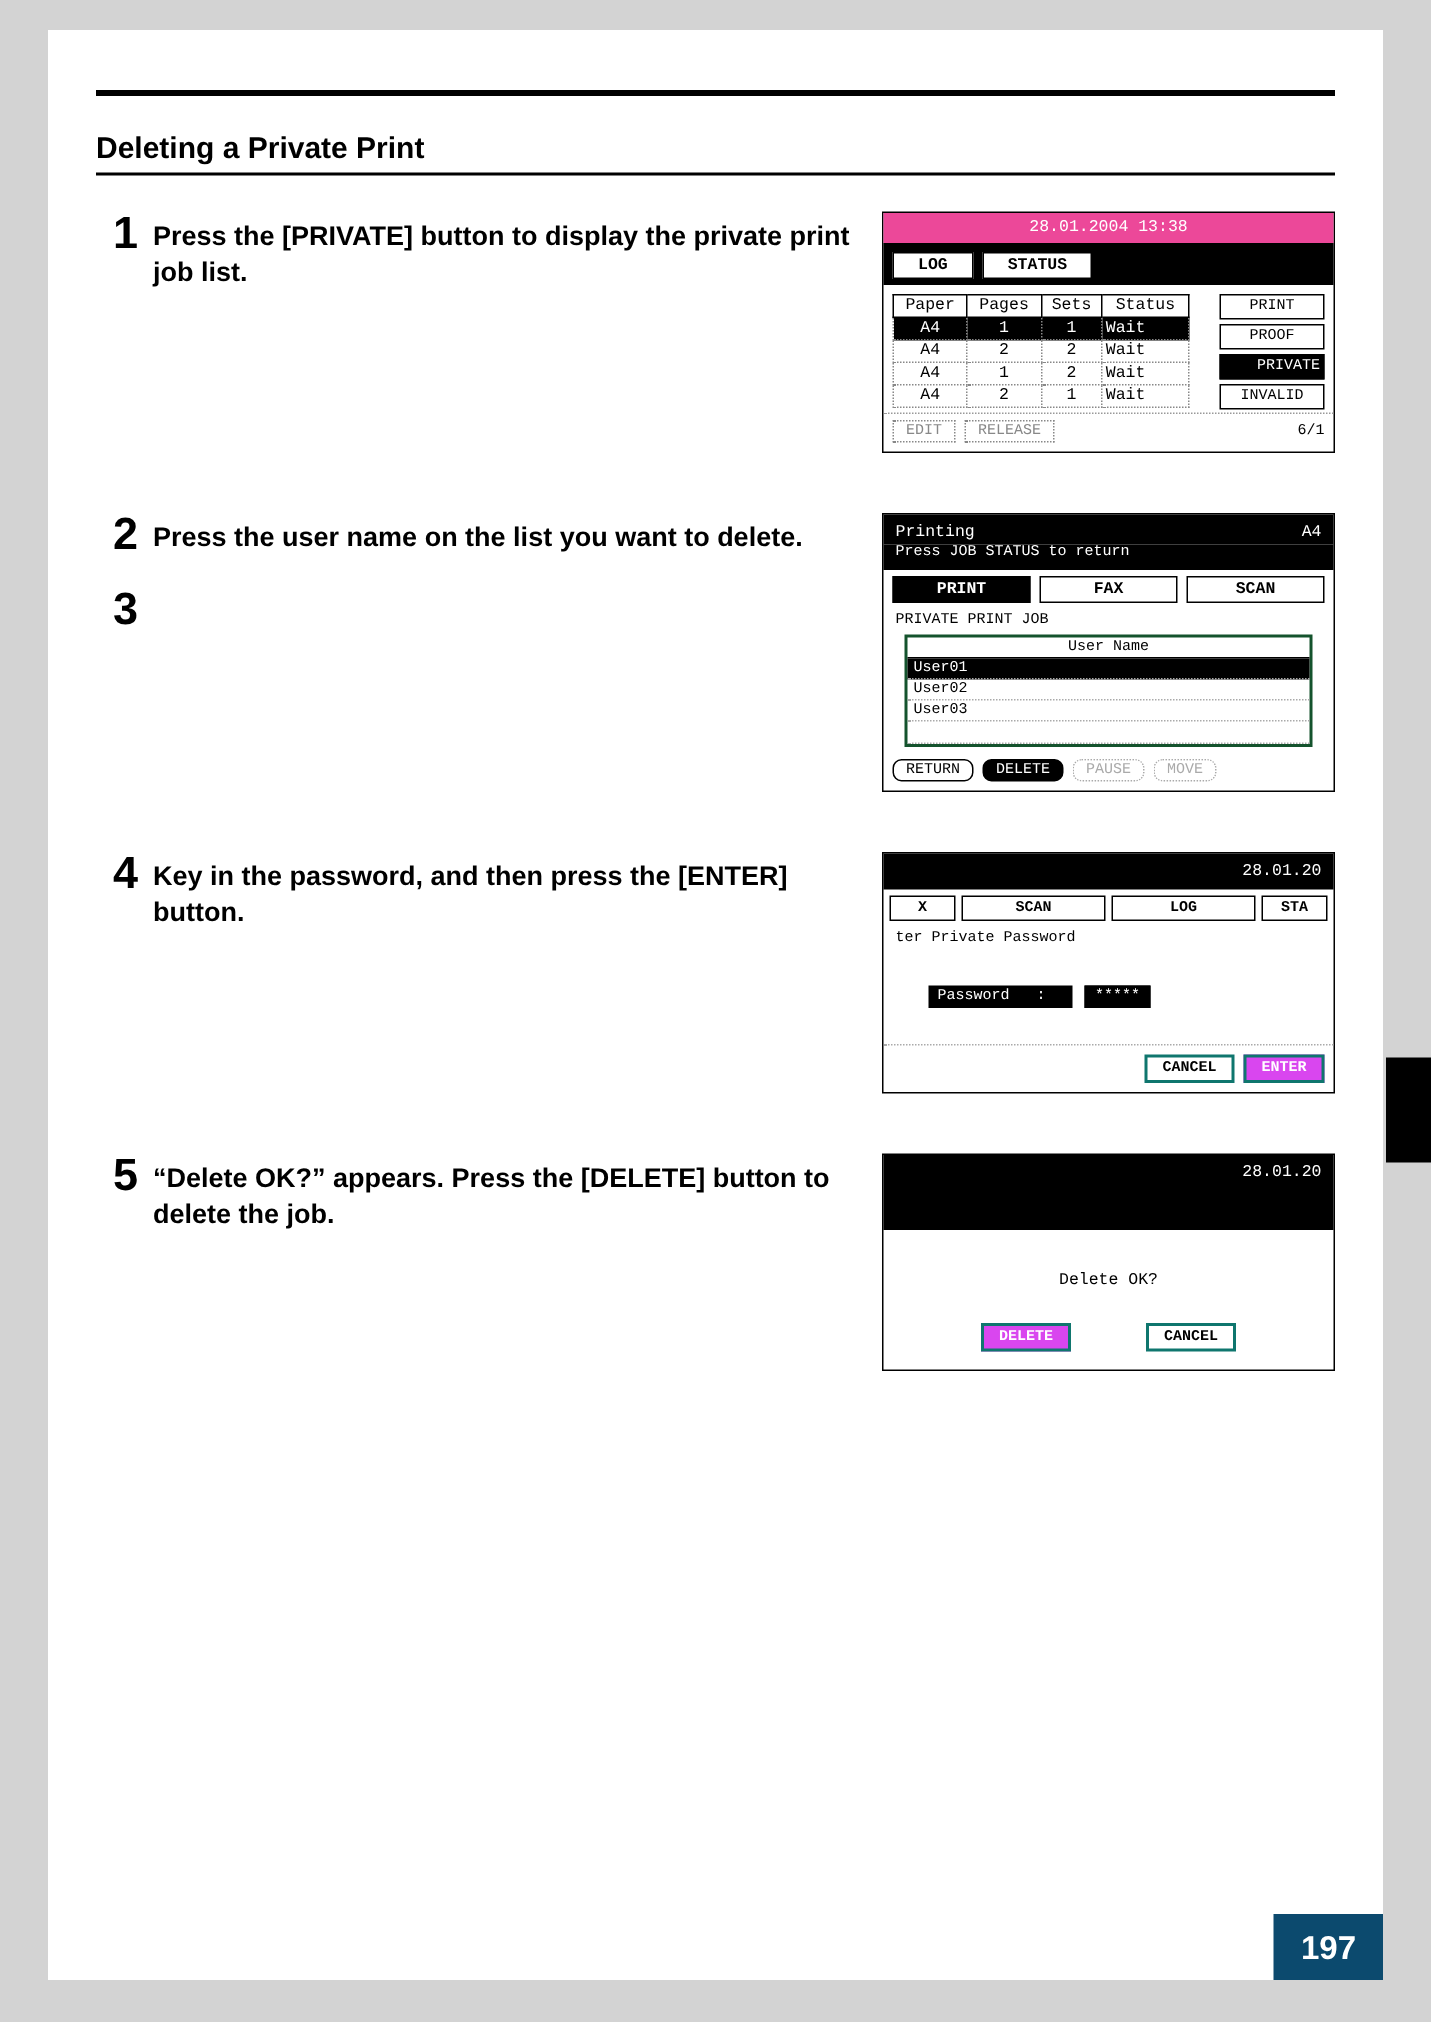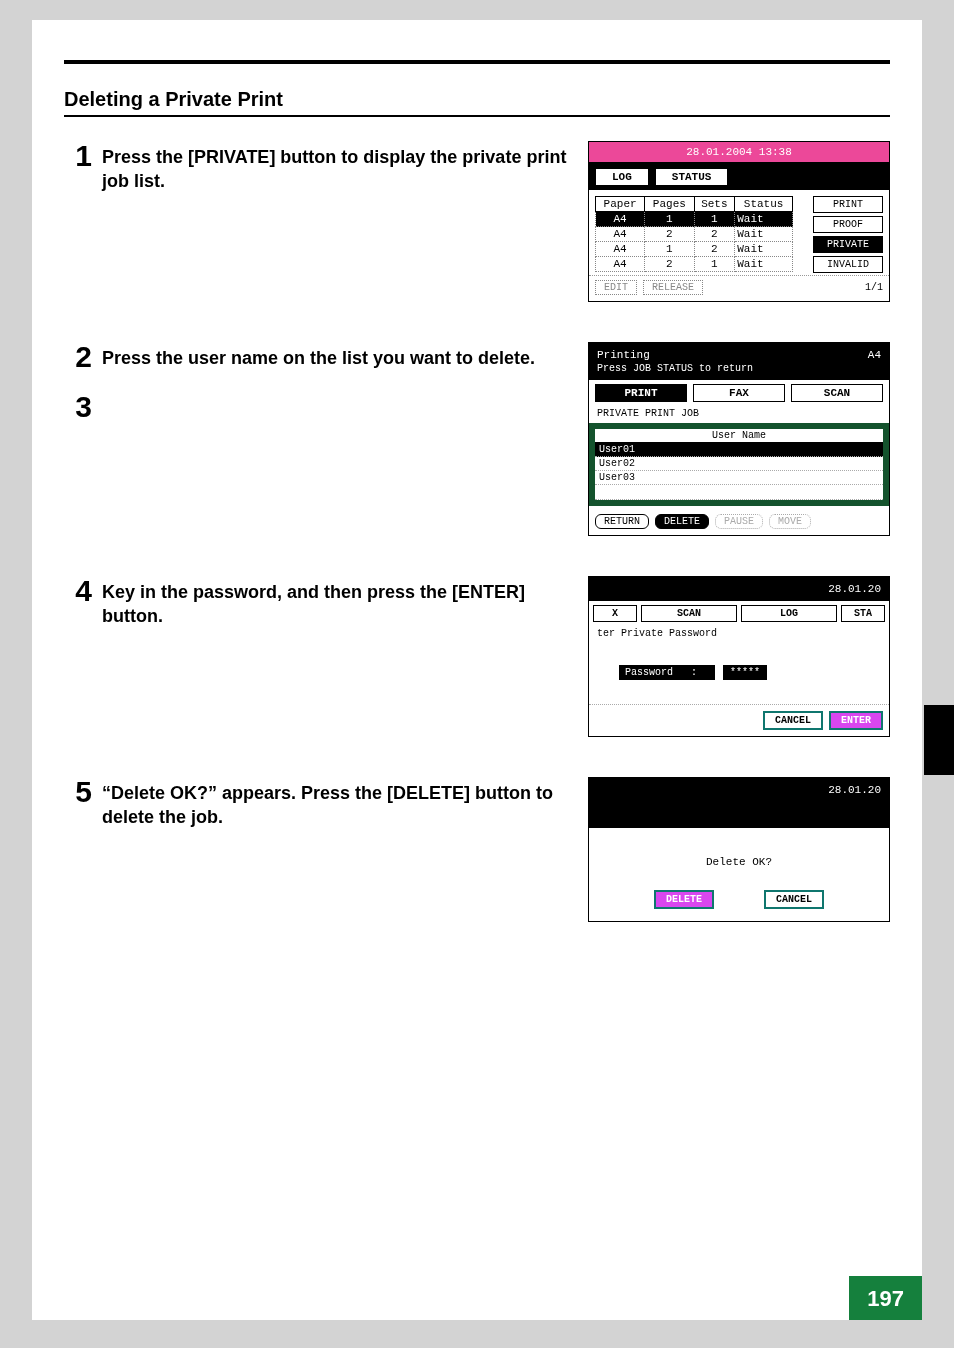--- a/index.html
+++ b/index.html
@@ -21,34 +21,34 @@
   .sc-tab{background:#fff;border:1px solid #000;padding:2px 16px;font-weight:bold;}
   .sc1-body{display:flex;gap:20px;padding:6px 6px 2px;}
   .sc1-table{flex:1;border:0;}
   .sc1-table table{width:100%;border-collapse:collapse;font-size:11px;}
   .sc1-table th{font-weight:normal;border:1px solid #000;padding:1px 2px;}
   .sc1-table td{border:1px dotted #888;padding:1px 2px;text-align:center;}
   .sc1-table td.wait{text-align:left;}
   .sc1-table tr.sel td{background:#000;color:#fff;}
   .sc1-side{width:70px;display:flex;flex-direction:column;gap:3px;}
   .side-btn{border:1px solid #000;text-align:center;padding:2px 2px;font-size:10px;}
-  .side-btn.sel{background:#000;color:#fff;}
+  .side-btn.sel{background:#000;color:#fff;text-align:right;}
   .sc1-footer{display:flex;align-items:center;gap:6px;padding:4px 6px 6px;border-top:1px dotted #999;}
   .mini-btn{border:1px dotted #888;padding:1px 8px;font-size:10px;color:#888;}
   .pager{margin-left:auto;font-size:10px;}
   
   .sc2{width:300px;}
   .sc2-top{background:#000;color:#fff;padding:6px 8px 2px;}
   .sc2-top .a4{float:right;}
   .sc2-hint{color:#fff;font-size:10px;padding:0 8px 6px;background:#000;}
   .sc2-tabs{display:flex;gap:6px;padding:4px 6px;}
   .sc-tab2{flex:1;text-align:center;border:1px solid #000;padding:2px 0;font-weight:bold;}
   .sc-tab2.sel{background:#000;color:#fff;}
   .sc2-subtitle{padding:2px 8px;font-size:10px;}
-  .sc2-list{margin:2px 0;border:6px solid #14532d;}
+  .sc2-list{margin:2px 14px;border:2px solid #14532d;}
   .sc2-list-header{text-align:center;border-bottom:1px solid #000;padding:1px 0;font-size:10px;}
   .sc2-item{border-bottom:1px dotted #aaa;padding:1px 4px;font-size:10px;}
   .sc2-item.sel{background:#000;color:#fff;}
   .sc2-item.blank{height:12px;}
   .sc2-footer{display:flex;gap:6px;padding:6px;}
   .round-btn{border:1px solid #000;border-radius:6px;padding:1px 8px;font-size:10px;}
   .round-btn.sel{background:#000;color:#fff;}
   .round-btn.dim{border:1px dotted #aaa;color:#aaa;}
   
   .sc3{width:300px;}
@@ -63,21 +63,21 @@
   .sc3-footer{border-top:1px dotted #aaa;display:flex;justify-content:flex-end;gap:6px;padding:6px;}
   .sq-btn{border:2px solid #0f766e;padding:2px 10px;font-size:10px;font-weight:bold;}
   .sq-btn.sel{background:#d946ef;color:#fff;}
   
   .sc4{width:300px;}
   .sc4-top{background:#000;color:#fff;text-align:right;padding:6px 8px;height:50px;box-sizing:border-box;}
   .sc4-body{text-align:center;padding:28px 0 12px;}
   .sc4-q{font-size:11px;margin-bottom:22px;}
   .sc4-btns{display:flex;justify-content:center;gap:50px;}
   
-  .page-num{position:absolute;right:0;bottom:-2px;background:#15803d;color:#fff;padding:10px 18px;font-size:22px;font-weight:bold;}
+  .page-num{position:absolute;right:0;bottom:-2px;background:#0c4a6e;color:#fff;padding:10px 18px;font-size:22px;font-weight:bold;}
   .side-tab{position:absolute;right:-32px;top:685px;width:30px;height:70px;background:#000;}
 </style>
 </head>
 <body>
 
 <div class="page">
   <div class="side-tab"></div>
 
   <div class="thick-rule"></div>
 
@@ -139,21 +139,21 @@
           <div class="sc1-side">
             <div class="side-btn">PRINT</div>
             <div class="side-btn">PROOF</div>
             <div class="side-btn sel">PRIVATE</div>
             <div class="side-btn">INVALID</div>
           </div>
         </div>
         <div class="sc1-footer">
           <div class="mini-btn">EDIT</div>
           <div class="mini-btn">RELEASE</div>
-          <div class="pager">1/1</div>
+          <div class="pager">6/1</div>
         </div>
       </div>
     </div>
   </div>
 
   <div class="block">
     <div class="left">
       <div class="step">
         <div class="step-num">2</div>
         <div class="step-text">Press the user name on the list you want to delete.</div>

